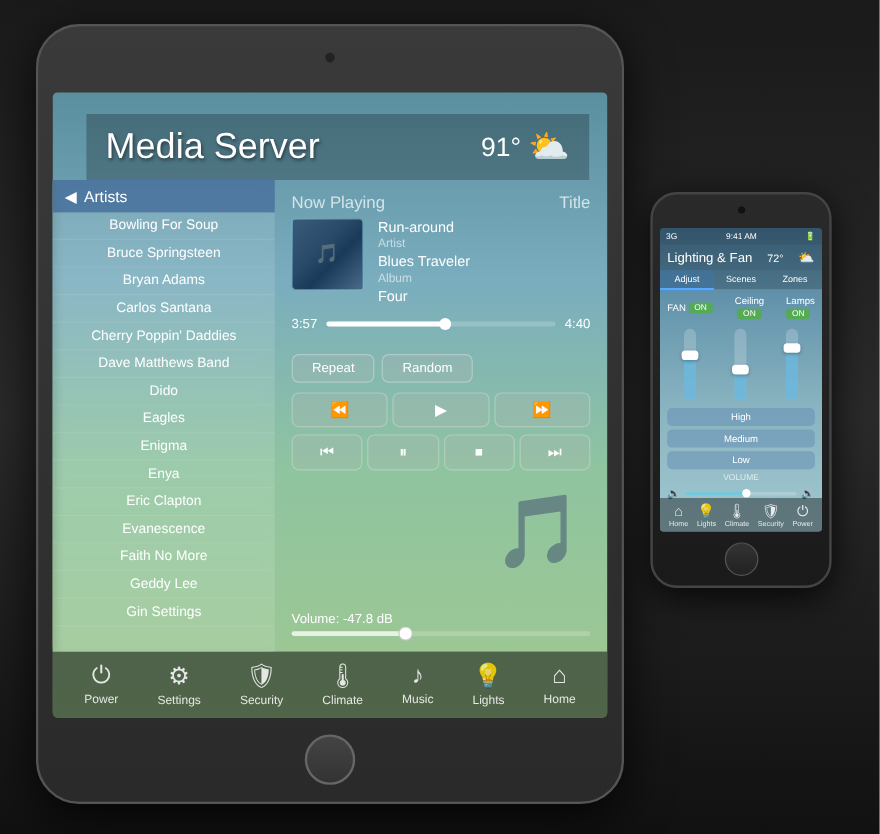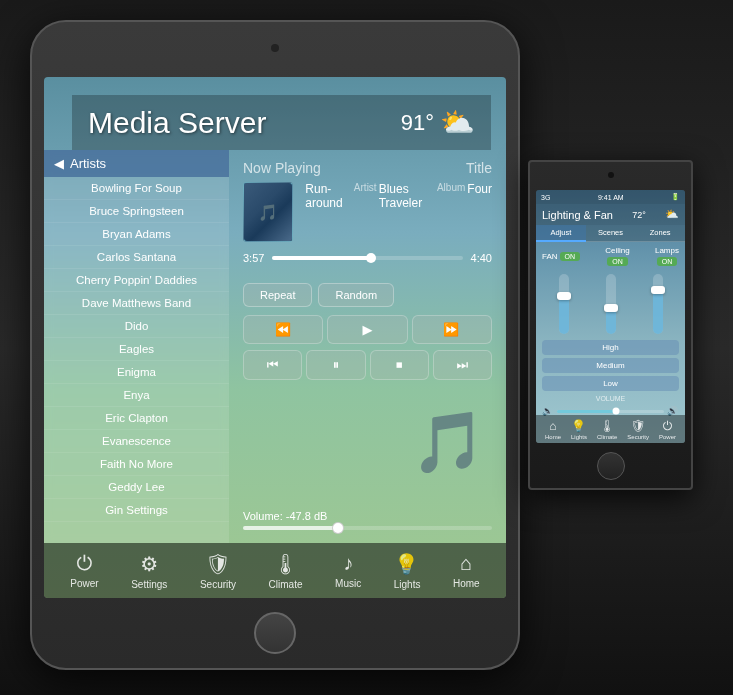--- a/index.html
+++ b/index.html
@@ -177,20 +177,21 @@
       width: 100%;
       height: 100%;
       background: linear-gradient(135deg, #3a5a7a 0%, #2a4a6a 40%, #1a3a5a 60%, #4a6a8a 100%);
       display: flex;
       align-items: center;
       justify-content: center;
       font-size: 16px;
     }
     .np-details {
       display: flex;
+      flex-direction: column;
       gap: 2px;
     }
     .np-label {
       font-size: 10px;
       color: rgba(255,255,255,0.6);
     }
     .np-value {
       font-size: 12px;
       color: white;
       font-weight: 500;
@@ -336,24 +337,24 @@
     }
     .tab-icon {
       font-size: 20px;
     }
     .tab-label {
       font-size: 10px;
     }
 
     
     .iphone {
-      width: 165px;
+      width: 151px;
       height: 330px;
       background: linear-gradient(180deg, #2a2a2a 0%, #1a1a1a 100%);
-      border-radius: 4px;
+      border-radius: 22px;
       border: 2px solid #444;
       position: absolute;
       right: 40px;
       top: 160px;
       box-shadow: 0 8px 30px rgba(0,0,0,0.8);
     }
     .iphone-screen {
       position: absolute;
       top: 28px;
       left: 6px;
@@ -693,21 +694,21 @@
       </div>
     <div class="iphone-control-row" id="iphone-controls">
     <div style="display: flex; align-items: center; gap: 2px;">
           <span class="iphone-control-label">FAN</span>
           <span class="iphone-on-badge">ON</span>
         </div>
         <div style="display: flex; flex-direction: column; align-items: center; gap: 2px;">
           <span class="iphone-control-label">Ceiling</span>
           <span class="iphone-on-badge">ON</span>
         </div>
-        <div style="display: flex; flex-direction: column; align-items: center; gap: 2px;">
+        <div style="display: flex; flex-direction: column; align-items: flex-start; gap: 2px;">
           <span class="iphone-control-label">Lamps</span>
           <span class="iphone-on-badge">ON</span>
         </div>
       </div>
     <div class="iphone-slider-area" id="iphone-sliders">
     <div class="iphone-slider">
           <div class="iphone-slider-track">
     <div class="iphone-slider-fill" style="height:70%;"></div>
     <div class="iphone-slider-thumb" style="top:30%;bottom:auto;transform:translateX(-50%);"></div>
   </div>

